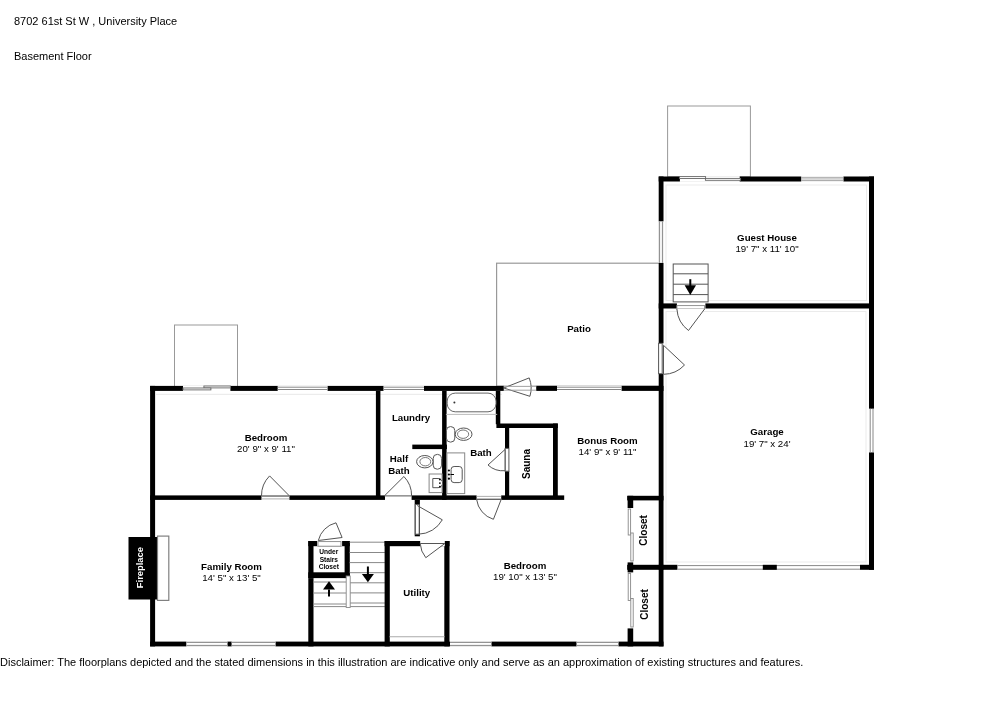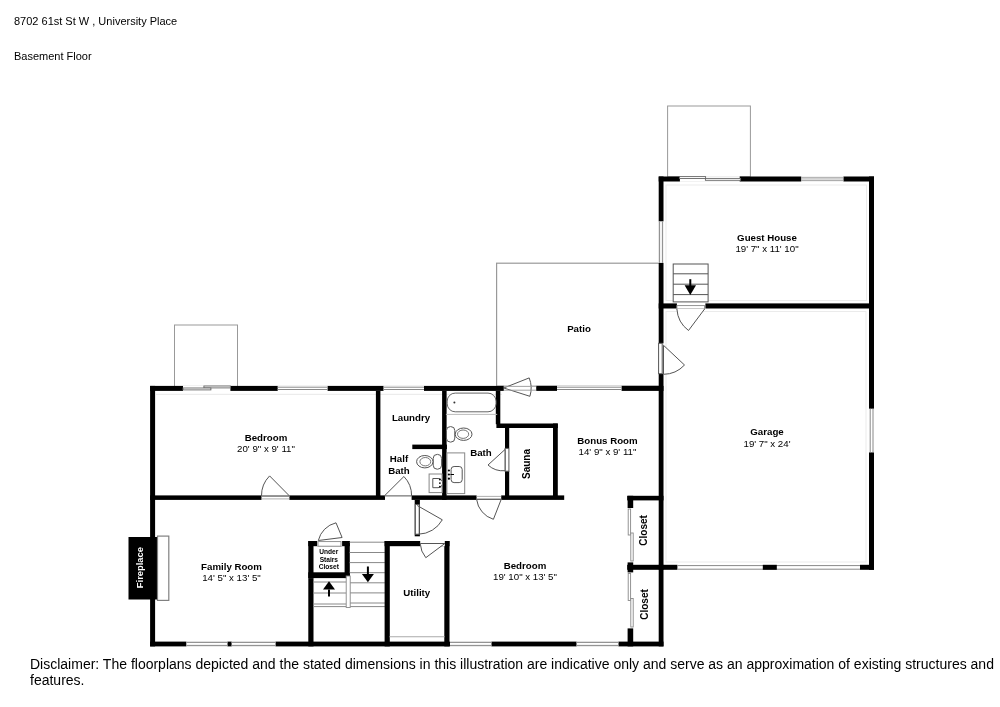--- a/index.html
+++ b/index.html
@@ -1,18 +1,18 @@
 <!DOCTYPE html>
 <html><head>
 <meta charset="utf-8">
 <style>
   html,body{margin:0;padding:0;background:#ffffff;width:1000px;height:707px;overflow:hidden;}
   .page{position:relative;width:1000px;height:707px;font-family:"Liberation Sans",sans-serif;}
   .hdr{position:absolute;left:14px;font-size:11px;color:#000;}
-  .disc{position:absolute;left:30px;font-size:14px;color:#000;}
+  .disc{position:absolute;left:0;font-size:11px;color:#000;}
   svg{position:absolute;left:0;top:0;}
   svg text{font-family:"Liberation Sans",sans-serif;fill:#000;}
   .rm{font-size:9.7px;font-weight:bold;}
   .dm{font-size:9.7px;font-weight:normal;}
   .vt{font-size:10px;font-weight:bold;}
   .usc{font-size:6.6px;font-weight:bold;}
   .fp{font-size:9.4px;font-weight:bold;fill:#fff;}
 </style>
 </head>
 <body>

